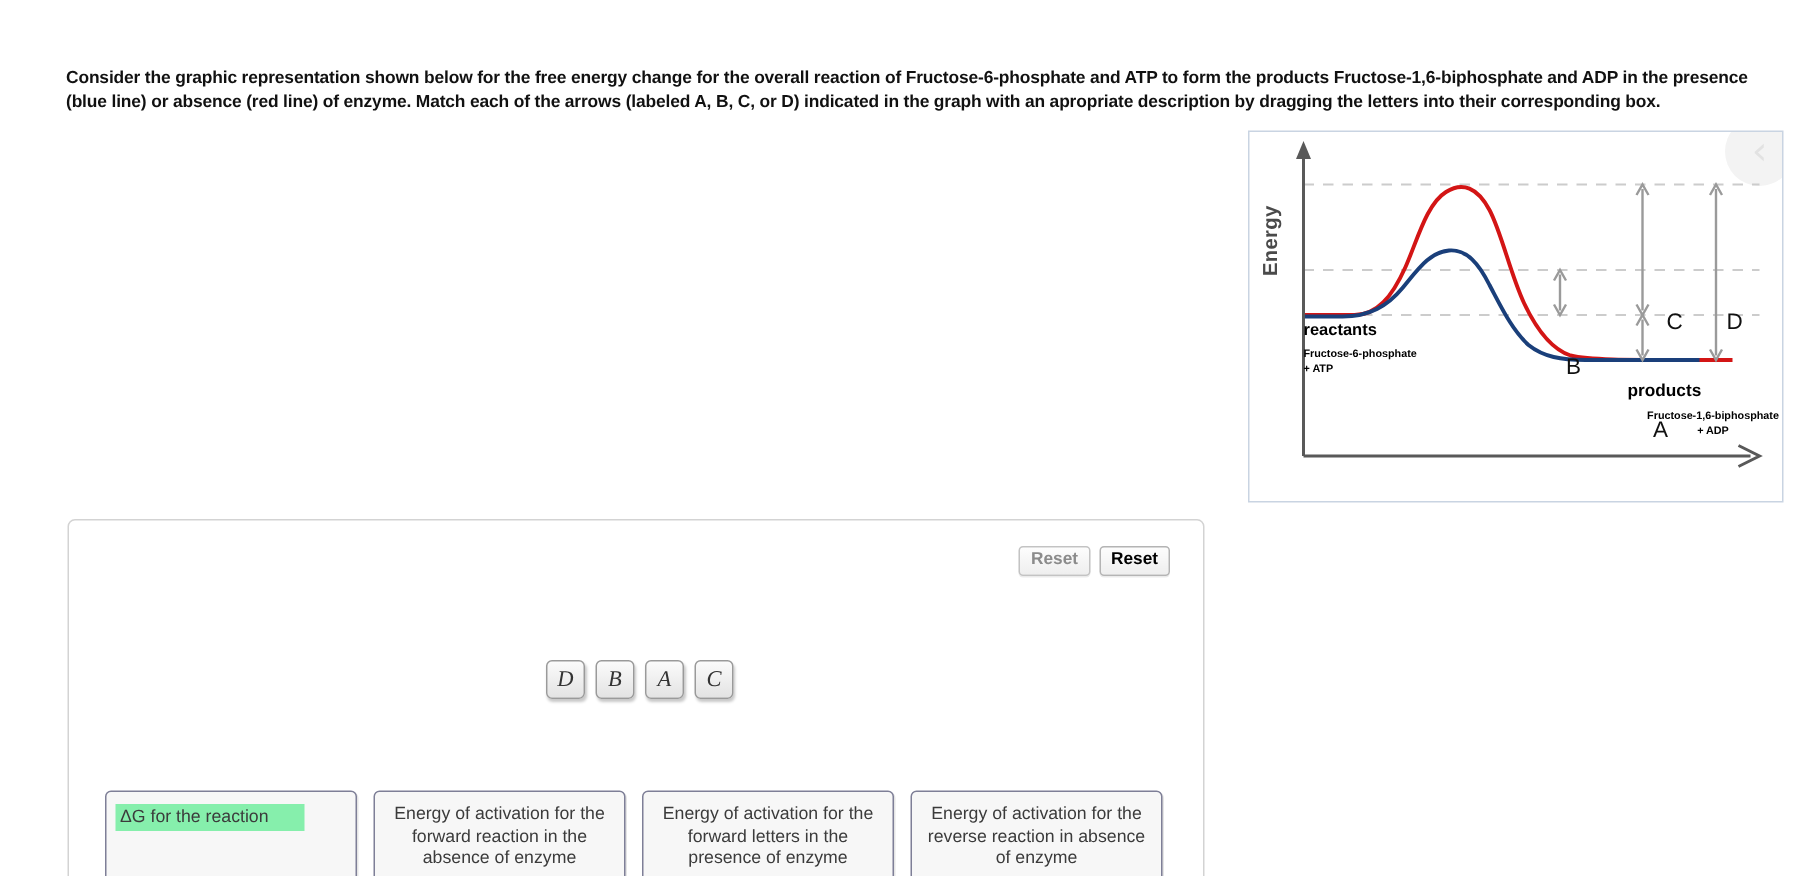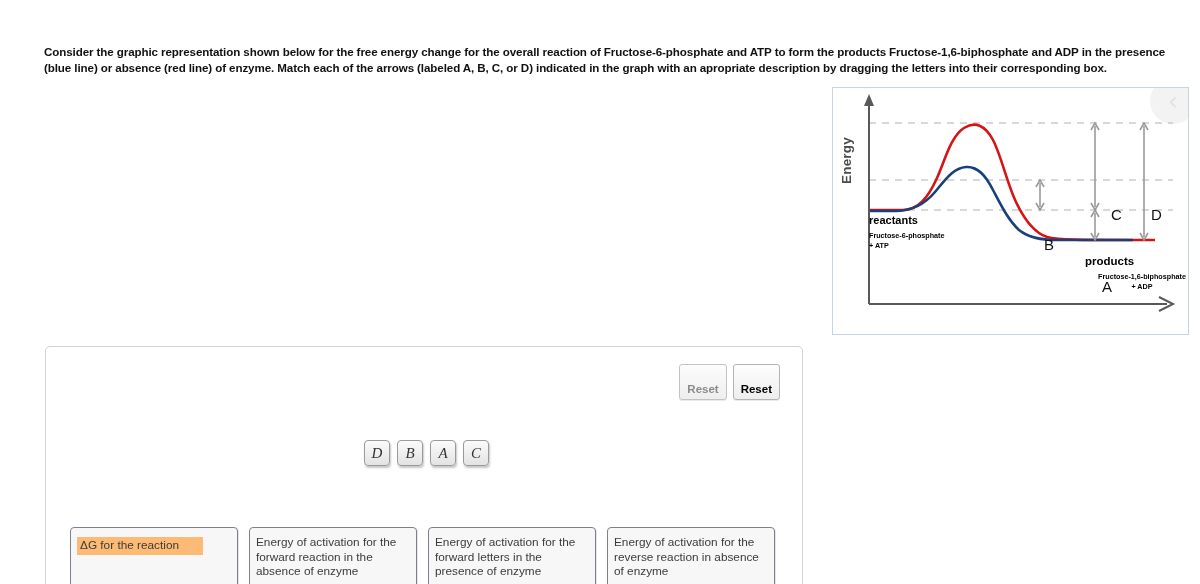--- a/index.html
+++ b/index.html
@@ -146,21 +146,21 @@
     position: absolute;
     right: 22px;
     top: 17px;
     display: flex;
     gap: 6px;
   }
   .tool-btn {
     font-family: "Liberation Sans", sans-serif;
     font-size: 11.5px;
     font-weight: bold;
-    padding: 18px 7px 3px 7px;
+    padding: 2px 7px 3px 7px;
     border: 1px solid #b4b4b4;
     border-radius: 3px;
     background: linear-gradient(#fdfdfd, #eeeeee);
     box-shadow: 0 1px 0 rgba(0,0,0,0.08);
     cursor: pointer;
     line-height: 13px;
   }
   .tool-btn.muted { color: #8b8b8b; border-color: #c3c3c3; }
   .tool-btn.strong { color: #000; }
 
@@ -205,25 +205,26 @@
     border-radius: 4px;
     background: #f7f7f7;
     box-shadow: 1px 1px 0 rgba(0,0,0,0.10);
     box-sizing: border-box;
     padding: 7px 6px 0 6px;
   }
   .dropbox-label {
     font-size: 11.8px;
     line-height: 14.5px;
     color: #3b3b3b;
+    text-align: center;
   }
   .dropbox-label.left {
     text-align: left;
     display: inline-block;
-    background: #fdba74;
+    background: #86efac;
     padding: 1px 24px 2px 3px;
   }
 </style>
 </head>
 <body>
 
 <div class="page">
 
   <div class="prompt">Consider the graphic representation shown below for the free energy change for the overall reaction of Fructose-6-phosphate and ATP to form the products Fructose-1,6-biphosphate and ADP in the presence (blue line) or absence (red line) of enzyme.  Match each of the arrows (labeled A, B, C, or D) indicated in the graph with an apropriate description by dragging the letters into their corresponding box.</div>
 

